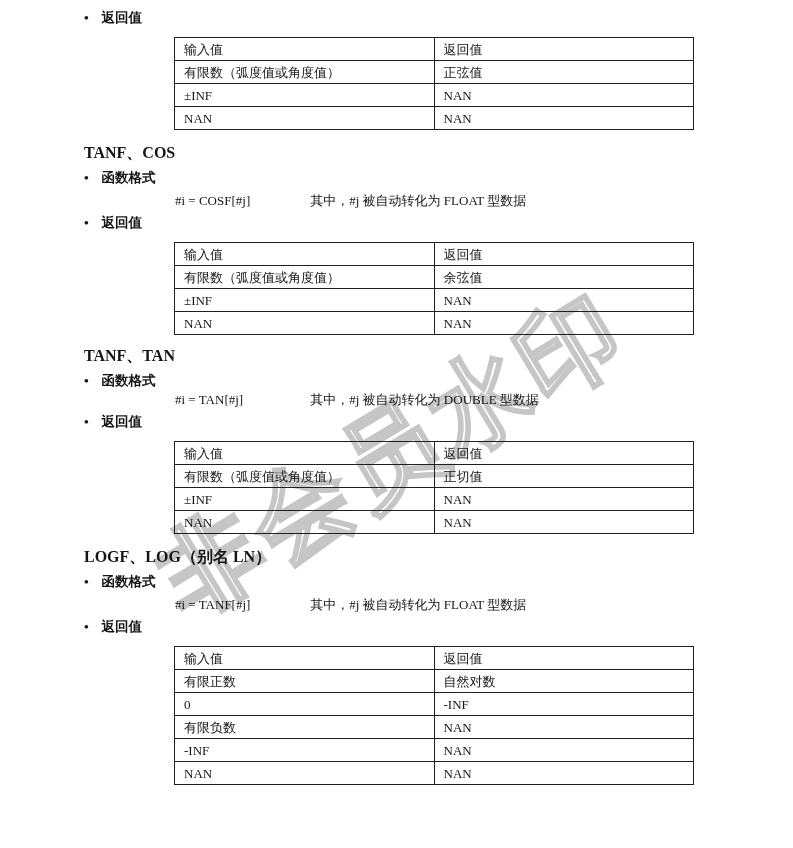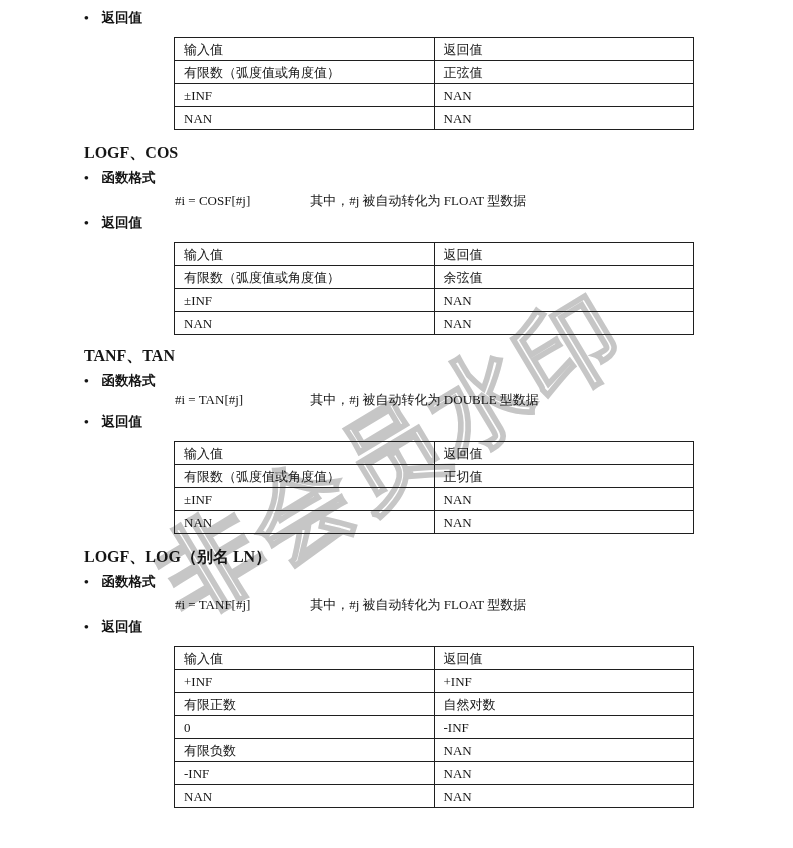--- a/index.html
+++ b/index.html
@@ -104,21 +104,21 @@
         <td>±INF</td>
         <td>NAN</td>
       </tr>
       <tr>
         <td>NAN</td>
         <td>NAN</td>
       </tr>
       </tbody>
     </table>
 
-    <div class="fn-heading">LOGF、COS</div>
+    <div class="fn-heading">TANF、COS</div>
     <div class="bullet-line mt8">
       <span class="bullet"></span>
       <span>函数格式</span>
     </div>
     <div class="fmt-row fmt-first">
       <span class="fmt-code">#i = COSF[#j]</span>
       <span class="fmt-note">其中，#j 被自动转化为 FLOAT 型数据</span>
     </div>
     <div class="bullet-line mt4">
       <span class="bullet"></span>
@@ -192,24 +192,20 @@
       <span class="bullet"></span>
       <span>返回值</span>
     </div>
     <table class="dtable">
       <tbody>
       <tr>
         <td>输入值</td>
         <td>返回值</td>
       </tr>
       <tr>
-        <td>+INF</td>
-        <td>+INF</td>
-      </tr>
-      <tr>
         <td>有限正数</td>
         <td>自然对数</td>
       </tr>
       <tr>
         <td>0</td>
         <td>-INF</td>
       </tr>
       <tr>
         <td>有限负数</td>
         <td>NAN</td>

